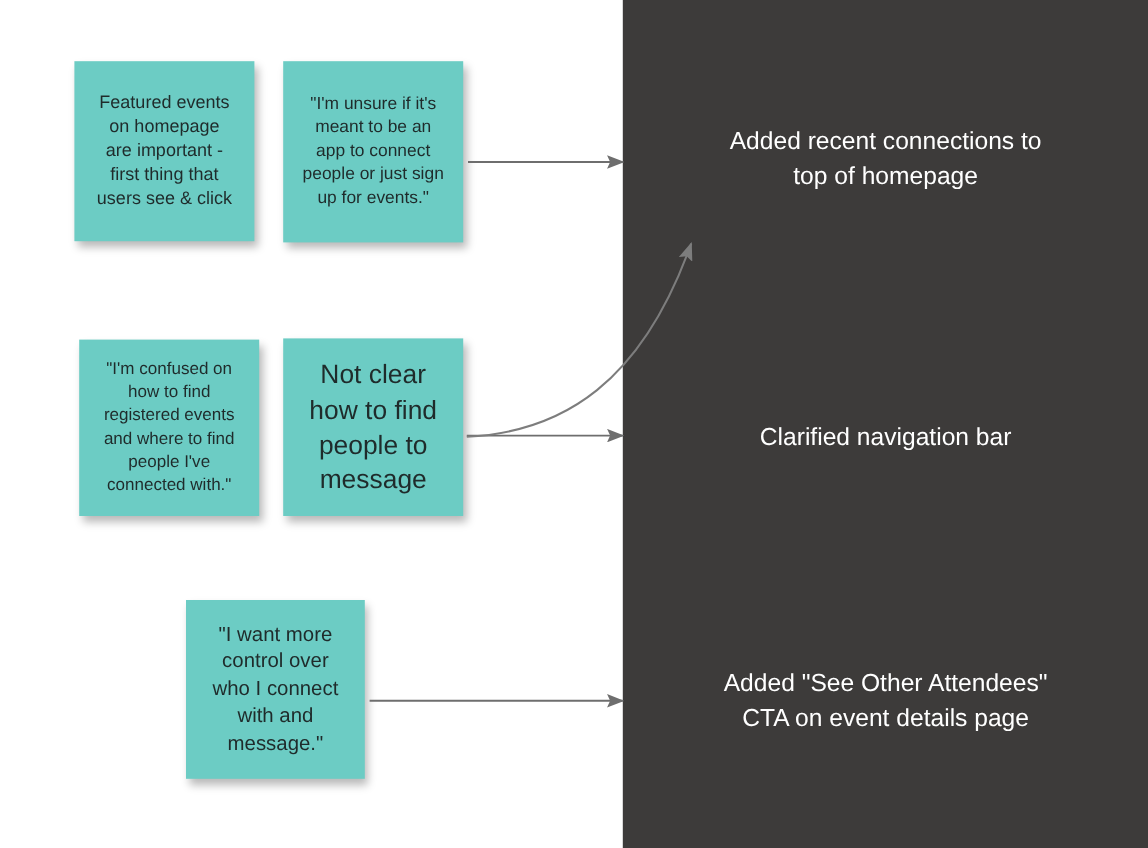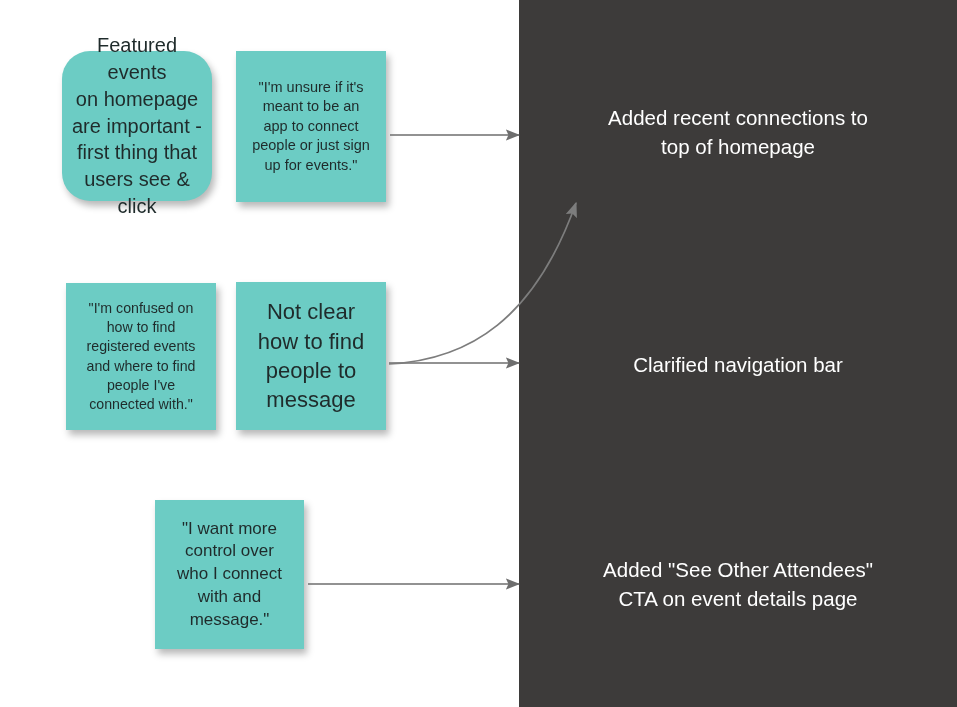--- a/index.html
+++ b/index.html
@@ -37,22 +37,21 @@
   .sticky .sticky-text {
     display: block;
     width: 100%;
     white-space: pre-line;
     line-height: 1.34;
     padding: 0 6px;
     box-sizing: border-box;
   }
   #note-1 {
     left: 62px; top: 51px; width: 150px; height: 150px;
-    font-size: 20px;
-    border-radius: 28px;
+    font-size: 15px;
   }
   #note-2 {
     left: 236px; top: 51px; width: 150px; height: 151px;
     font-size: 14.5px;
   }
   #note-3 {
     left: 66px; top: 283px; width: 150px; height: 147px;
     font-size: 14.2px;
   }
   #note-4 {

